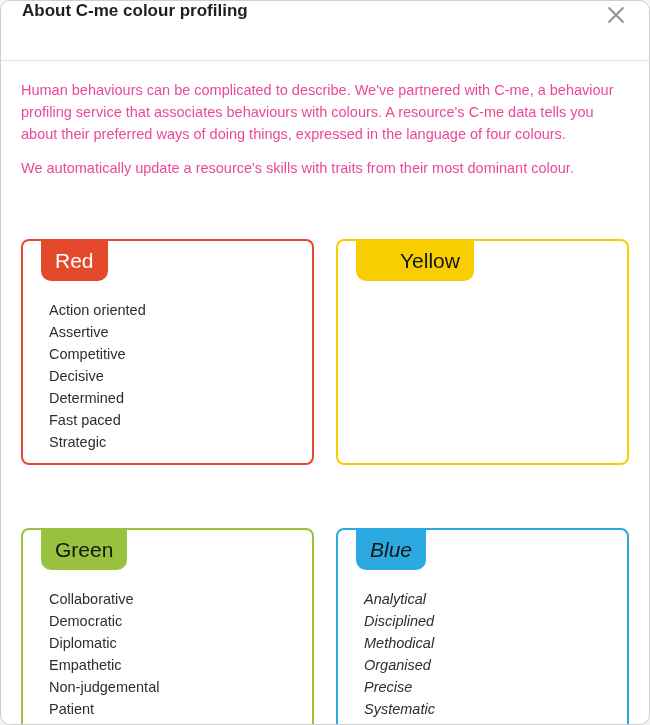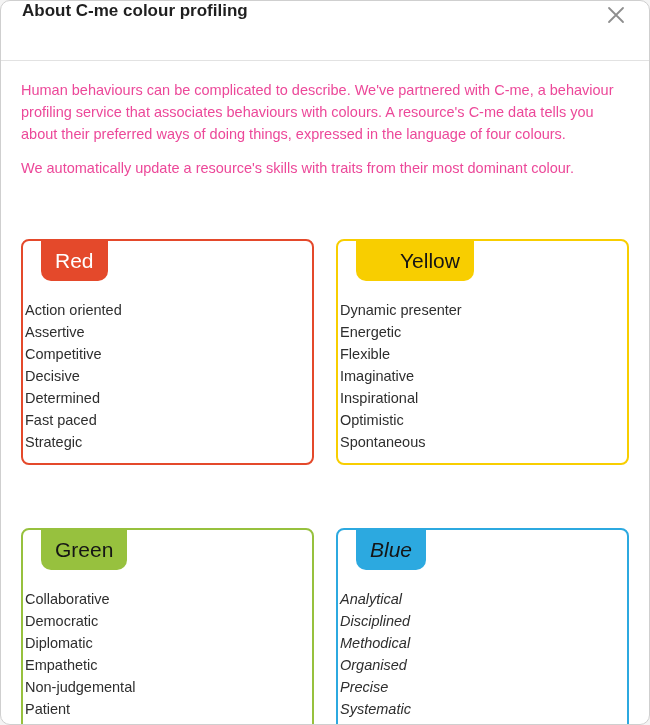--- a/index.html
+++ b/index.html
@@ -67,21 +67,21 @@
     height: 40px;
     line-height: 40px;
     padding: 0 14px;
     font-size: 21px;
     font-weight: 500;
     border-radius: 0 0 10px 10px;
   }
   .traits {
     list-style: none;
     margin: 18px 0 0 0;
-    padding: 0 0 0 2px;
+    padding: 0 0 0 26px;
   }
   .traits li {
     font-size: 14.5px;
     line-height: 22px;
     color: #2e2e2e;
   }
 </style>
 </head>
 <body>
 
@@ -112,29 +112,20 @@
             <li>Competitive</li>
             <li>Decisive</li>
             <li>Determined</li>
             <li>Fast paced</li>
             <li>Strategic</li>
           </ul>
   </div>
 
   <div class="card" style="border-color: rgb(248, 206, 0);">
     <span class="badge" style="background: rgb(248, 206, 0); color: rgb(21, 21, 21); padding-left: 44px;">Yellow</span>
-    <ul class="traits">
-            <li>Dynamic presenter</li>
-            <li>Energetic</li>
-            <li>Flexible</li>
-            <li>Imaginative</li>
-            <li>Inspirational</li>
-            <li>Optimistic</li>
-            <li>Spontaneous</li>
-          </ul>
   </div>
 
   <div class="card" style="border-color: rgb(151, 193, 62);">
     <span class="badge" style="background: rgb(151, 193, 62); color: rgb(21, 21, 21);">Green</span>
     <ul class="traits">
             <li>Collaborative</li>
             <li>Democratic</li>
             <li>Diplomatic</li>
             <li>Empathetic</li>
             <li>Non-judgemental</li>

